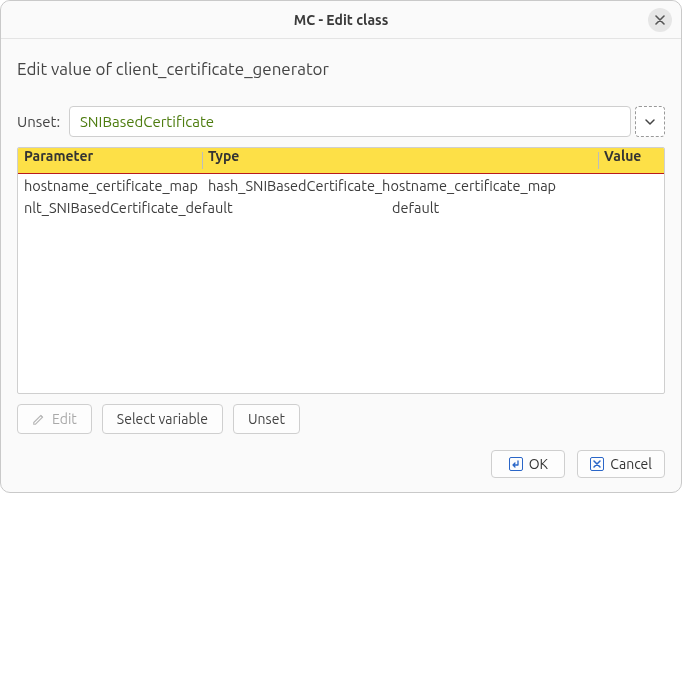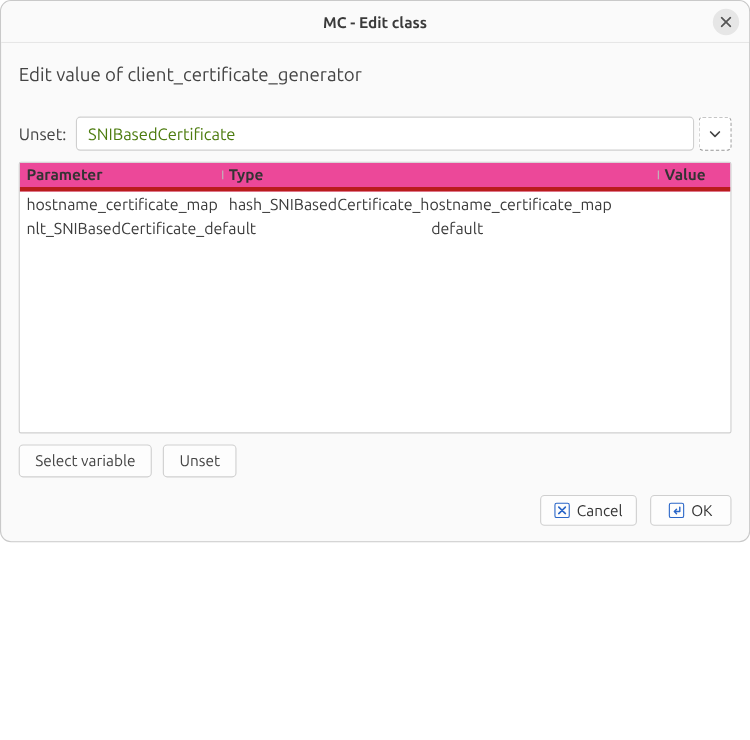--- a/index.html
+++ b/index.html
@@ -106,24 +106,23 @@
     flex: 1;
     border: 1px solid #cfcfcf;
     border-radius: 2px;
     background: #fff;
     display: flex;
     flex-direction: column;
     overflow: hidden;
   }
   .thead {
     display: flex;
-    background: #ec4899;
-    border-bottom: 4px solid #b91c1c;
+    background: #fde047;
+    border-bottom: 1px solid #b91c1c;
     height: 26px;
-    align-items: center;
   }
   .th {
     font-weight: 600;
     font-size: 14px;
     padding: 0 6px;
     color: #333;
     position: relative;
   }
   .th.sep::before {
     content: "";
@@ -244,42 +243,49 @@
         </div>
         <div class="trow">
           <div class="td col-type">nlt_SNIBasedCertificate_default</div>
           <div class="td col-param">default</div>
           <div class="td col-value"></div>
         </div>
       </div>
     </div>
 
     <div class="action-row">
+      <div class="btn disabled">
+        <svg class="btn-icon" viewBox="0 0 16 16">
+          <path d="M2 12 L10 4 L12 6 L4 14 L2 14 Z" fill="none" stroke="#b8b8b8" stroke-width="1.3"></path>
+          <path d="M10 4 L12 6" stroke="#b8b8b8" stroke-width="1.3"></path>
+        </svg>
+        <span>Edit</span>
+      </div>
       <div class="btn">
         <span>Select variable</span>
       </div>
       <div class="btn">
         <span>Unset</span>
       </div>
     </div>
 
   </div>
 
   <div class="dialog-footer">
+    <div class="dlg-btn">
+      <span class="dlg-icon">
+        <svg width="9" height="9" viewBox="0 0 9 9">
+            <path d="M7 1 V5 H2 M2 5 L4 3 M2 5 L4 7" stroke="#2a66c8" stroke-width="1.3" fill="none" stroke-linecap="round" stroke-linejoin="round"></path>
+          </svg>
+      </span>
+      <span>OK</span>
+    </div>
     <div class="dlg-btn">
       <span class="dlg-icon">
         <svg width="8" height="8" viewBox="0 0 8 8">
             <path d="M1 1 L7 7 M7 1 L1 7" stroke="#2a66c8" stroke-width="1.5" stroke-linecap="round"></path>
           </svg>
       </span>
       <span>Cancel</span>
     </div>
-    <div class="dlg-btn">
-      <span class="dlg-icon">
-        <svg width="9" height="9" viewBox="0 0 9 9">
-            <path d="M7 1 V5 H2 M2 5 L4 3 M2 5 L4 7" stroke="#2a66c8" stroke-width="1.3" fill="none" stroke-linecap="round" stroke-linejoin="round"></path>
-          </svg>
-      </span>
-      <span>OK</span>
-    </div>
   </div>
 
 </div>
 
 </body></html>

